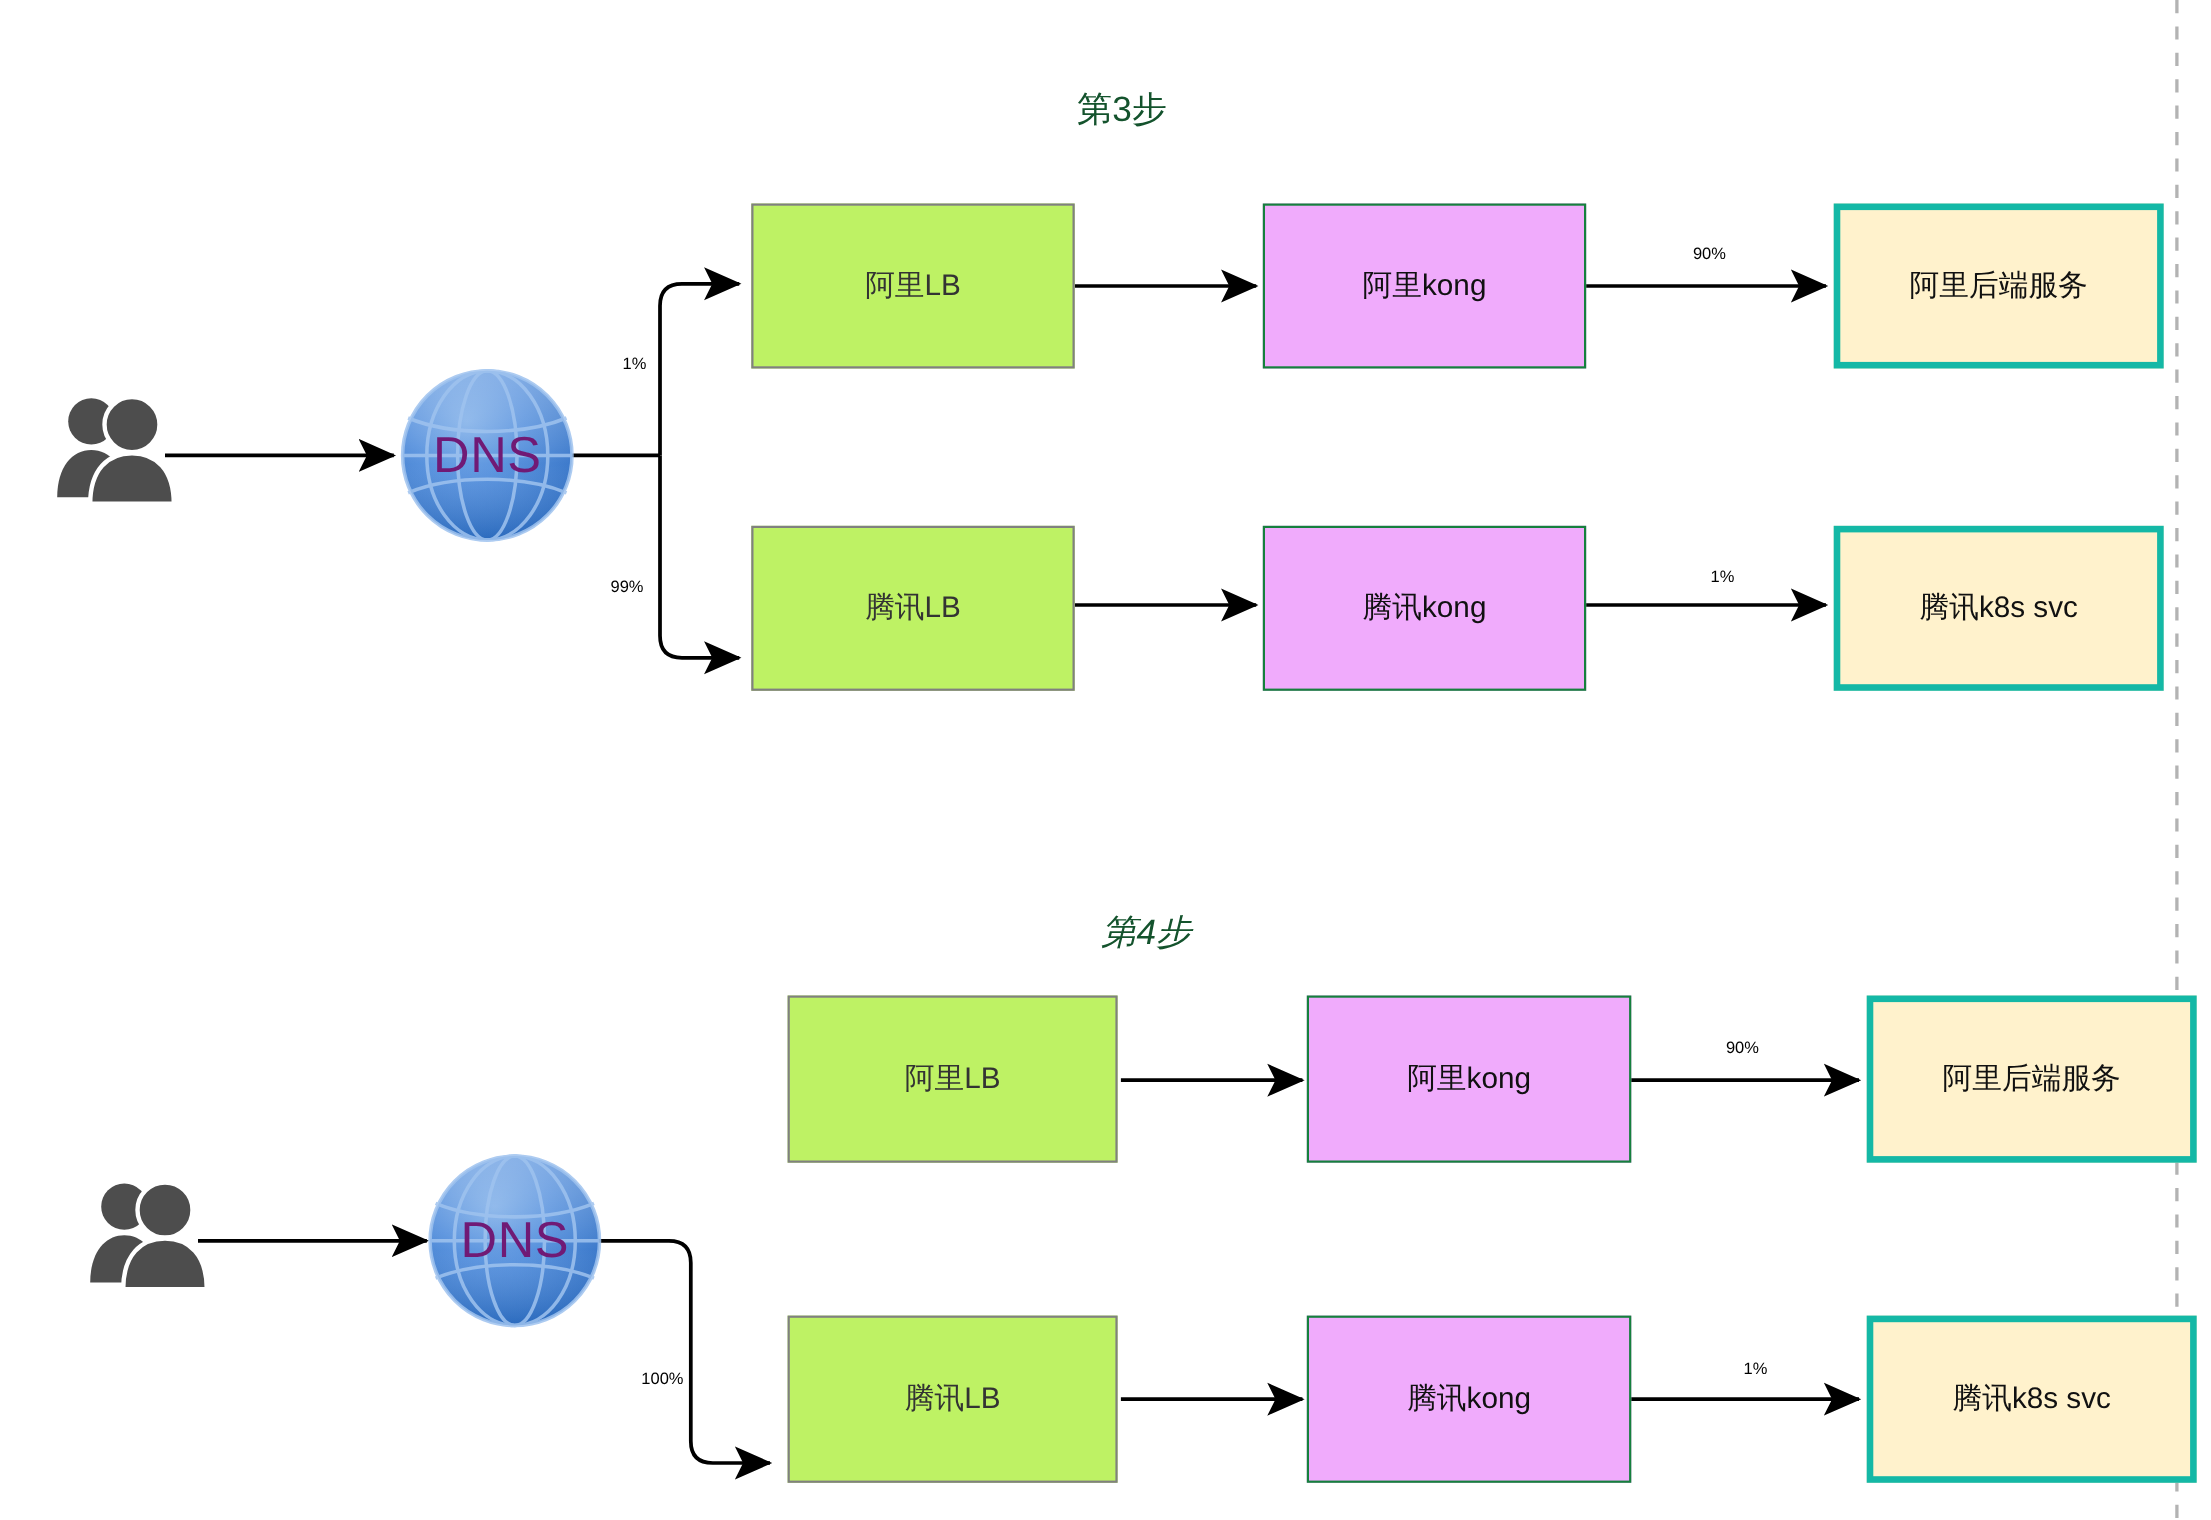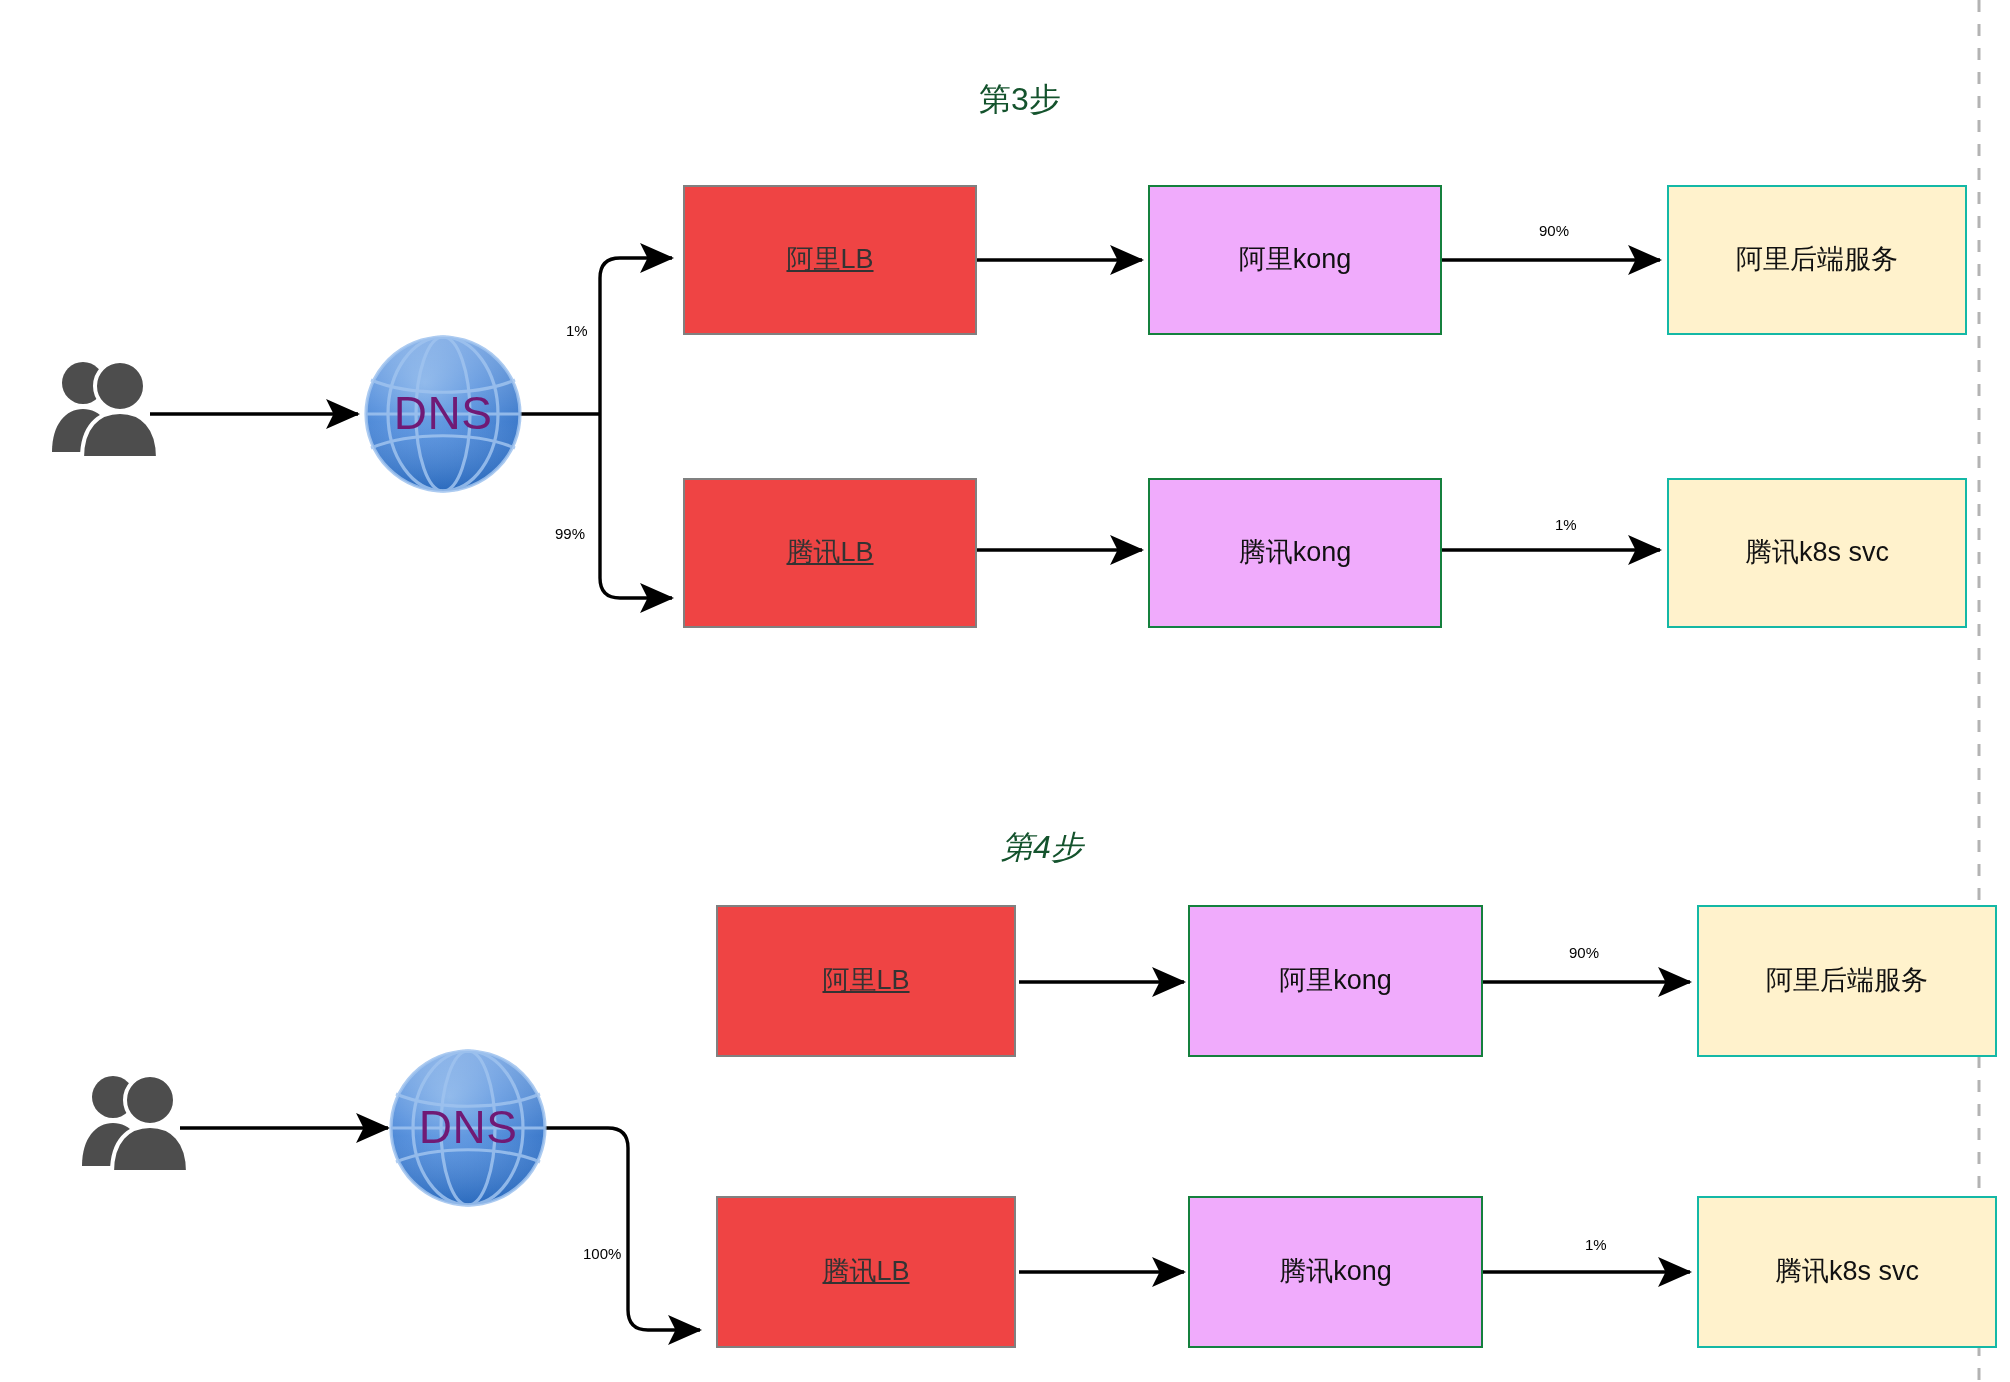--- a/index.html
+++ b/index.html
@@ -31,33 +31,32 @@
     box-sizing: border-box;
     display: flex;
     align-items: center;
     justify-content: center;
     text-align: center;
     font-size: 27px;
     line-height: 1.25;
     color: #000000;
   }
   .node.gray {
-    background: #ef4444;
+    background: #bef264;
     border: 2px solid #808080;
     color: #333333;
-    text-decoration: underline;
   }
   .node.blue {
     background: #f0abfc;
     border: 2px solid #15803d;
     color: #111111;
   }
   .node.yellow {
     background: #fff2cc;
-    border: 2px solid #14b8a6;
+    border: 6px solid #14b8a6;
     color: #111111;
   }
   .step-title {
     position: absolute;
     font-size: 32px;
     color: #14532d;
     text-align: center;
     white-space: nowrap;
   }
   .edge-label {

